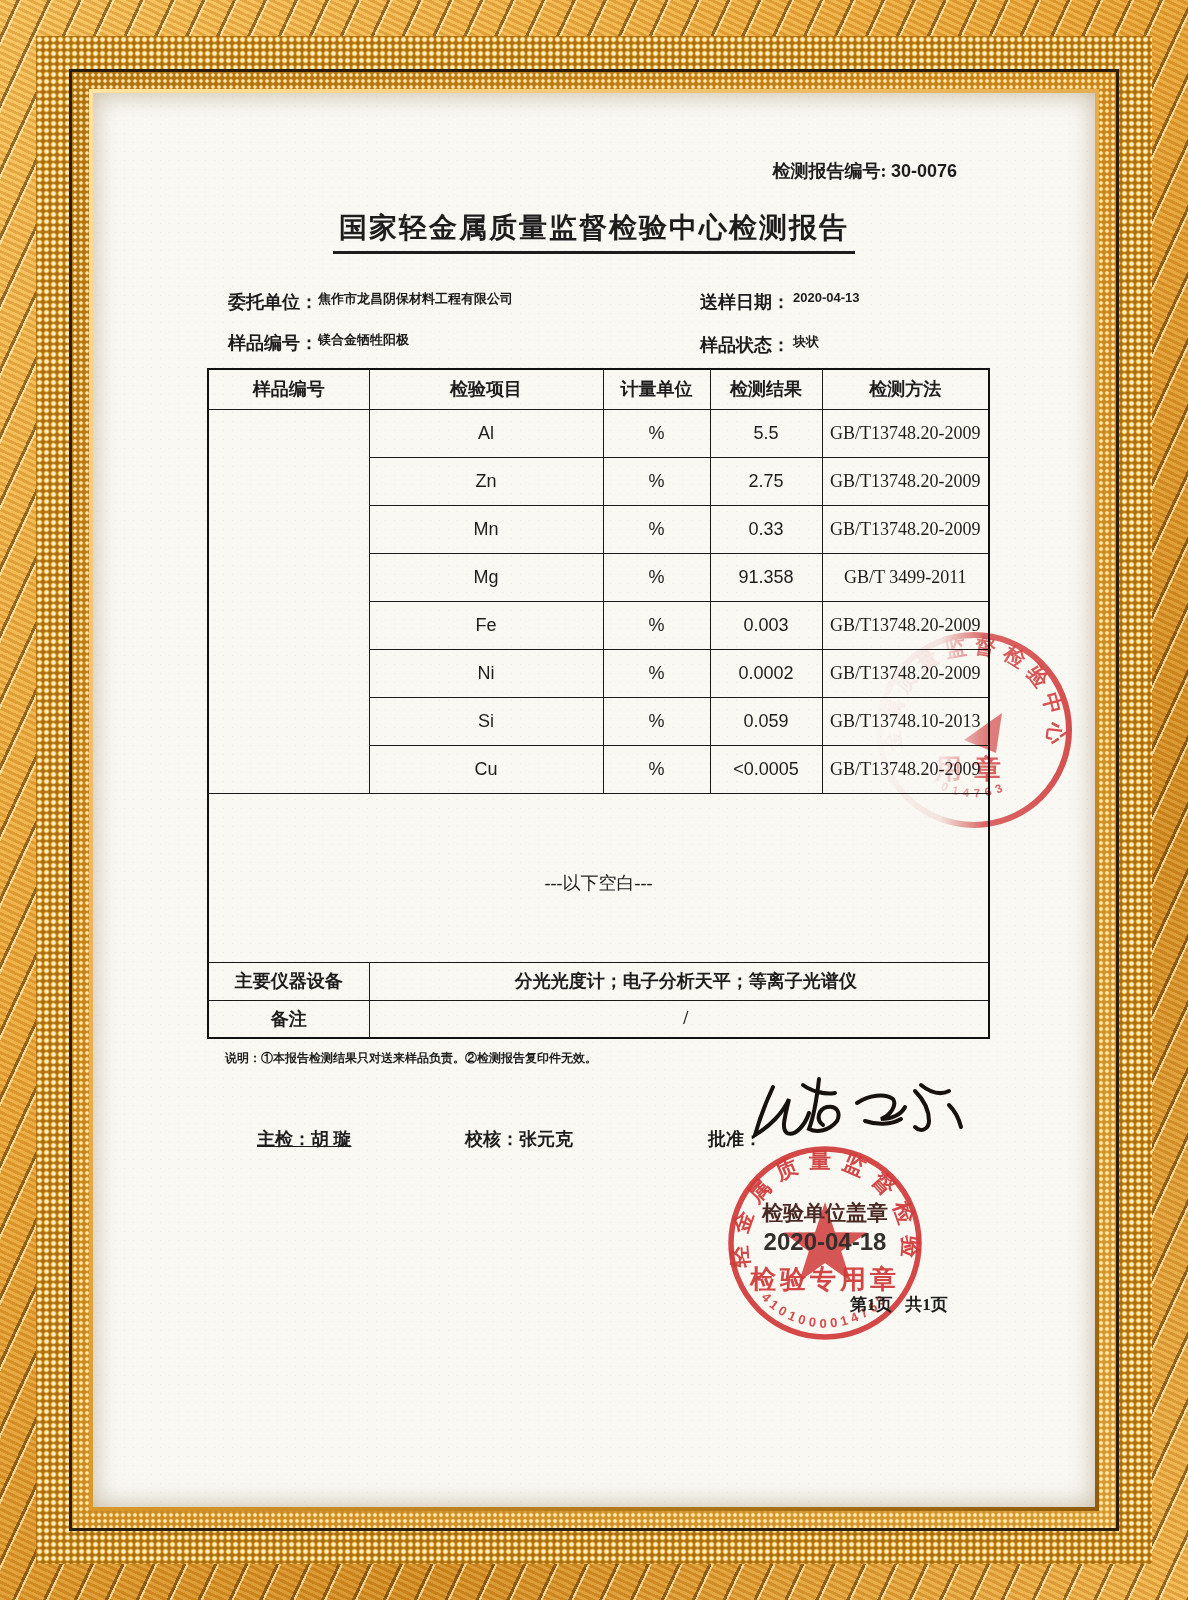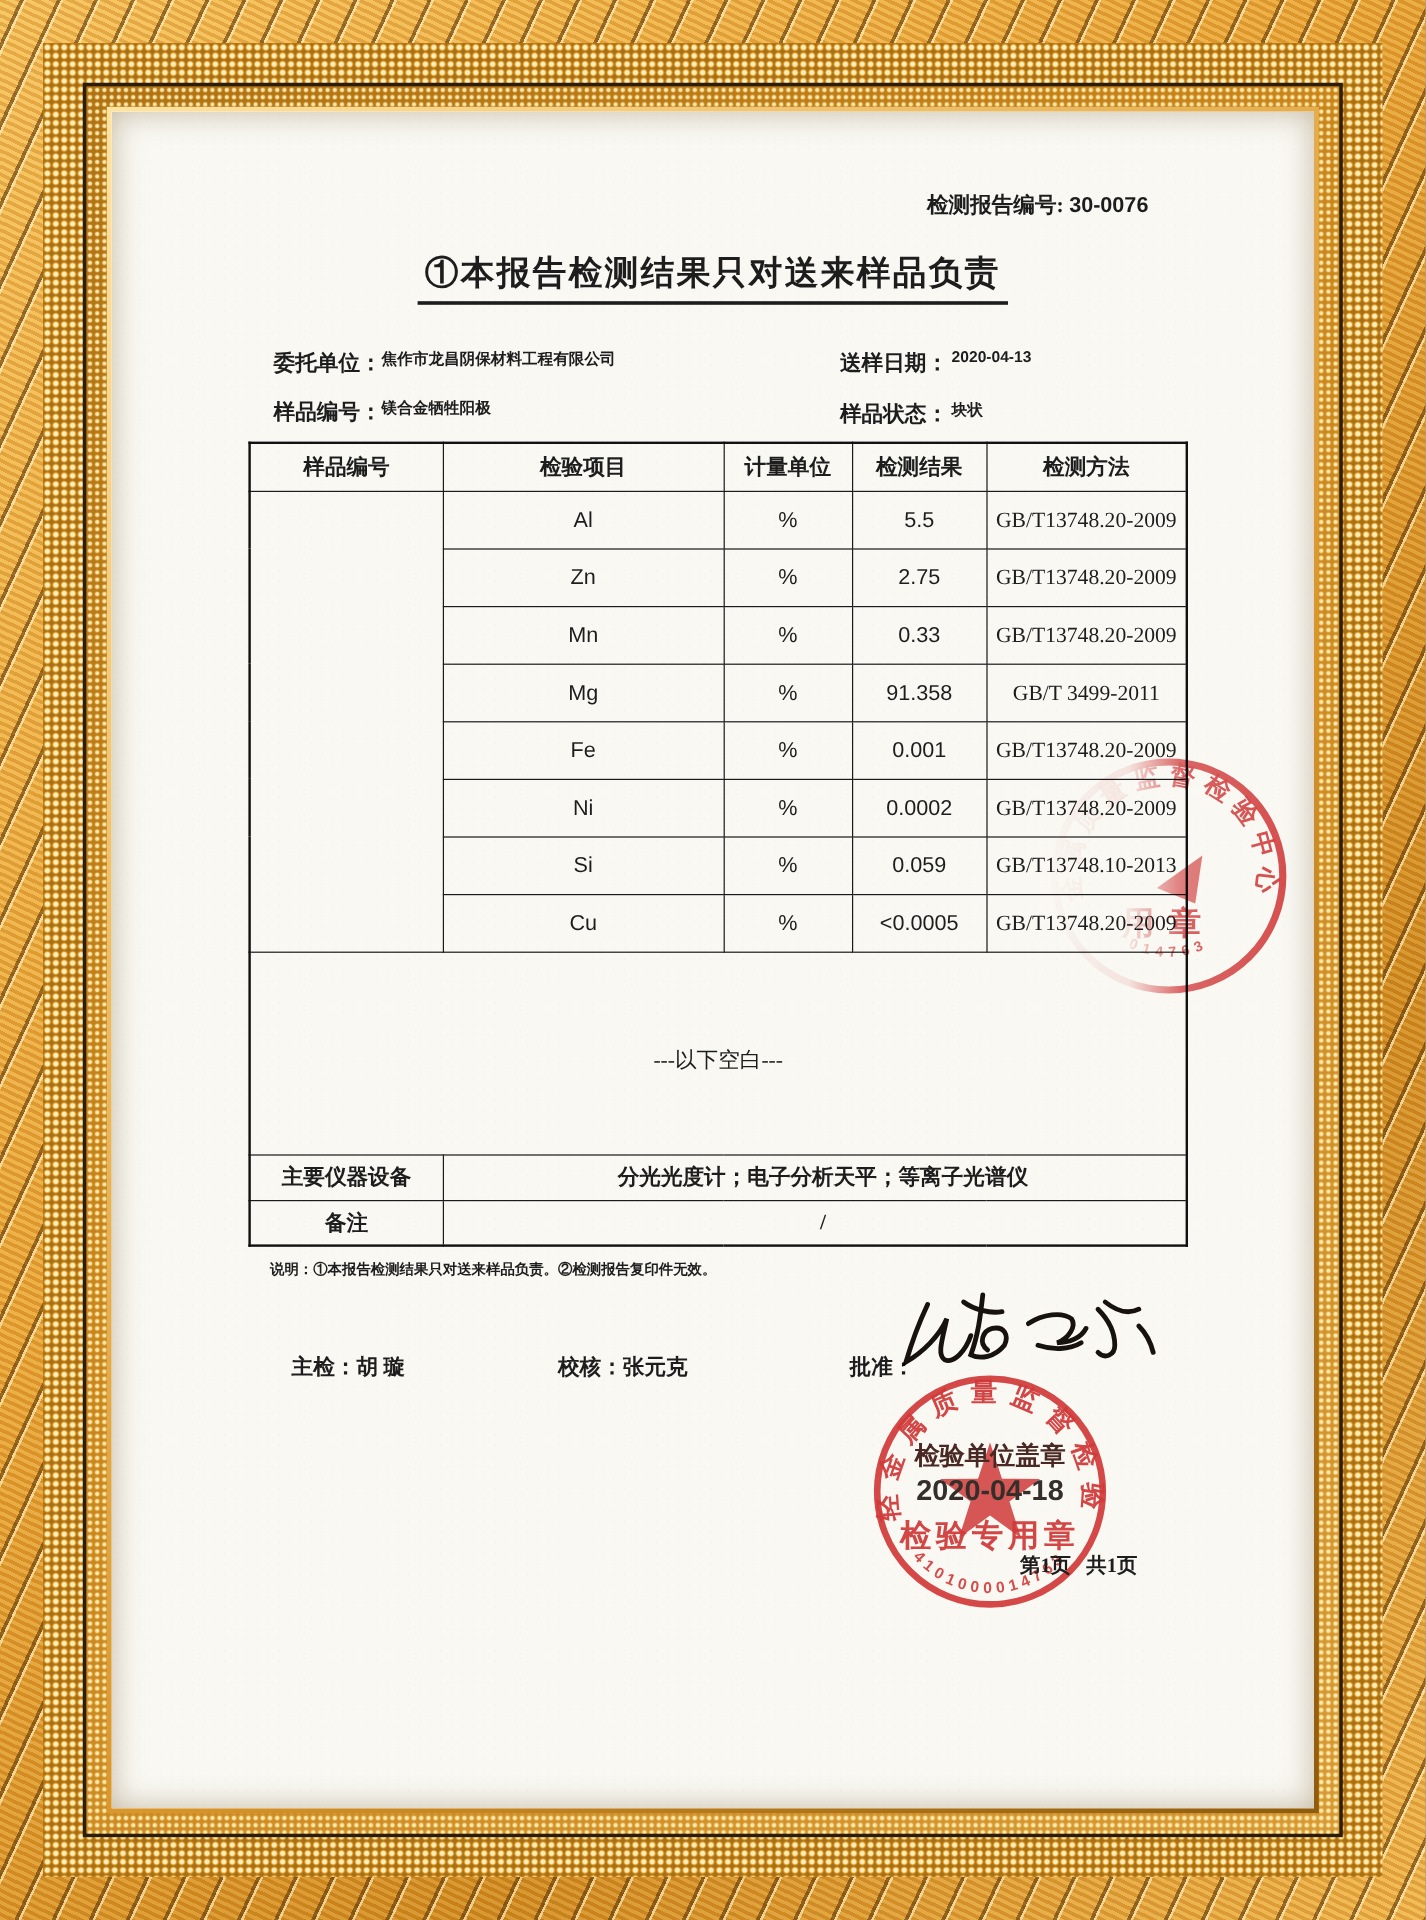--- a/index.html
+++ b/index.html
@@ -77,21 +77,21 @@
   td.result { font-family:"Liberation Sans", sans-serif; }
   td.method { font-family:Liberation Serif, serif; font-size:16.5px; }
   td.blank-cell { height:169px; vertical-align:top; padding-top:10px; font-size:17px; }
   tr.small-row { height:38px; }
   td.label-cell { font-weight:bold; }
   td.left-cell { text-align:left; padding-left:14px; font-weight:bold;margin-left:42px; }
 
   .note-line { left:132px; top:957px; font-size:12px; font-weight:bold; }
 
   .sig-row { top:1034px; font-size:18px; font-weight:bold; }
-  .sig-inspector { left:150px; }
+  .sig-inspector { left:164px;text-decoration:underline; }
   .sig-reviewer  { left:372px; }
   .sig-approver  { left:615px; }
 
   .page-footer { left:757px; top:1200px; font-size:17px; font-weight:bold; }
 
   .stamp { mix-blend-mode:multiply; }
   .sig-svg { mix-blend-mode:multiply; }
 </style>
 </head>
 <body>
@@ -103,21 +103,21 @@
     <div class="frame-inner">
      <div class="frame-edge">
       <div class="paper">
 
         <div class="abs report-no">
           <span>检测报告编号:</span>
           <span class="num">30-0076</span>
         </div>
 
         <div class="abs title-wrap">
-          <span class="title">①本报告检测结果只对送来样品负责</span>
+          <span class="title">国家轻金属质量监督检验中心检测报告</span>
         </div>
 
         <span class="abs meta-label" style="left:135px; top:197px;">委托单位：</span>
         <span class="abs meta-value" style="left:225px; top:197px;">焦作市龙昌阴保材料工程有限公司</span>
         <span class="abs meta-label" style="left:607px; top:197px;">送样日期：</span>
         <span class="abs meta-value latin" style="left:700px; top:197px;">2020-04-13</span>
 
         <span class="abs meta-label" style="left:135px; top:238px;">样品编号：</span>
         <span class="abs meta-value" style="left:225px; top:238px;">镁合金牺牲阳极</span>
         <span class="abs meta-label" style="left:607px; top:240px;">样品状态：</span>
@@ -160,21 +160,21 @@
           </tr>
           <tr class="data-row">
             <td class="elem">Mg</td>
             <td class="unit">%</td>
             <td class="result">91.358</td>
             <td class="method">GB/T 3499-2011</td>
           </tr>
           <tr class="data-row">
             <td class="elem">Fe</td>
             <td class="unit">%</td>
-            <td class="result">0.001</td>
+            <td class="result">0.003</td>
             <td class="method">GB/T13748.20-2009</td>
           </tr>
           <tr class="data-row">
             <td class="elem">Ni</td>
             <td class="unit">%</td>
             <td class="result">0.0002</td>
             <td class="method">GB/T13748.20-2009</td>
           </tr>
           <tr class="data-row">
             <td class="elem">Si</td>

